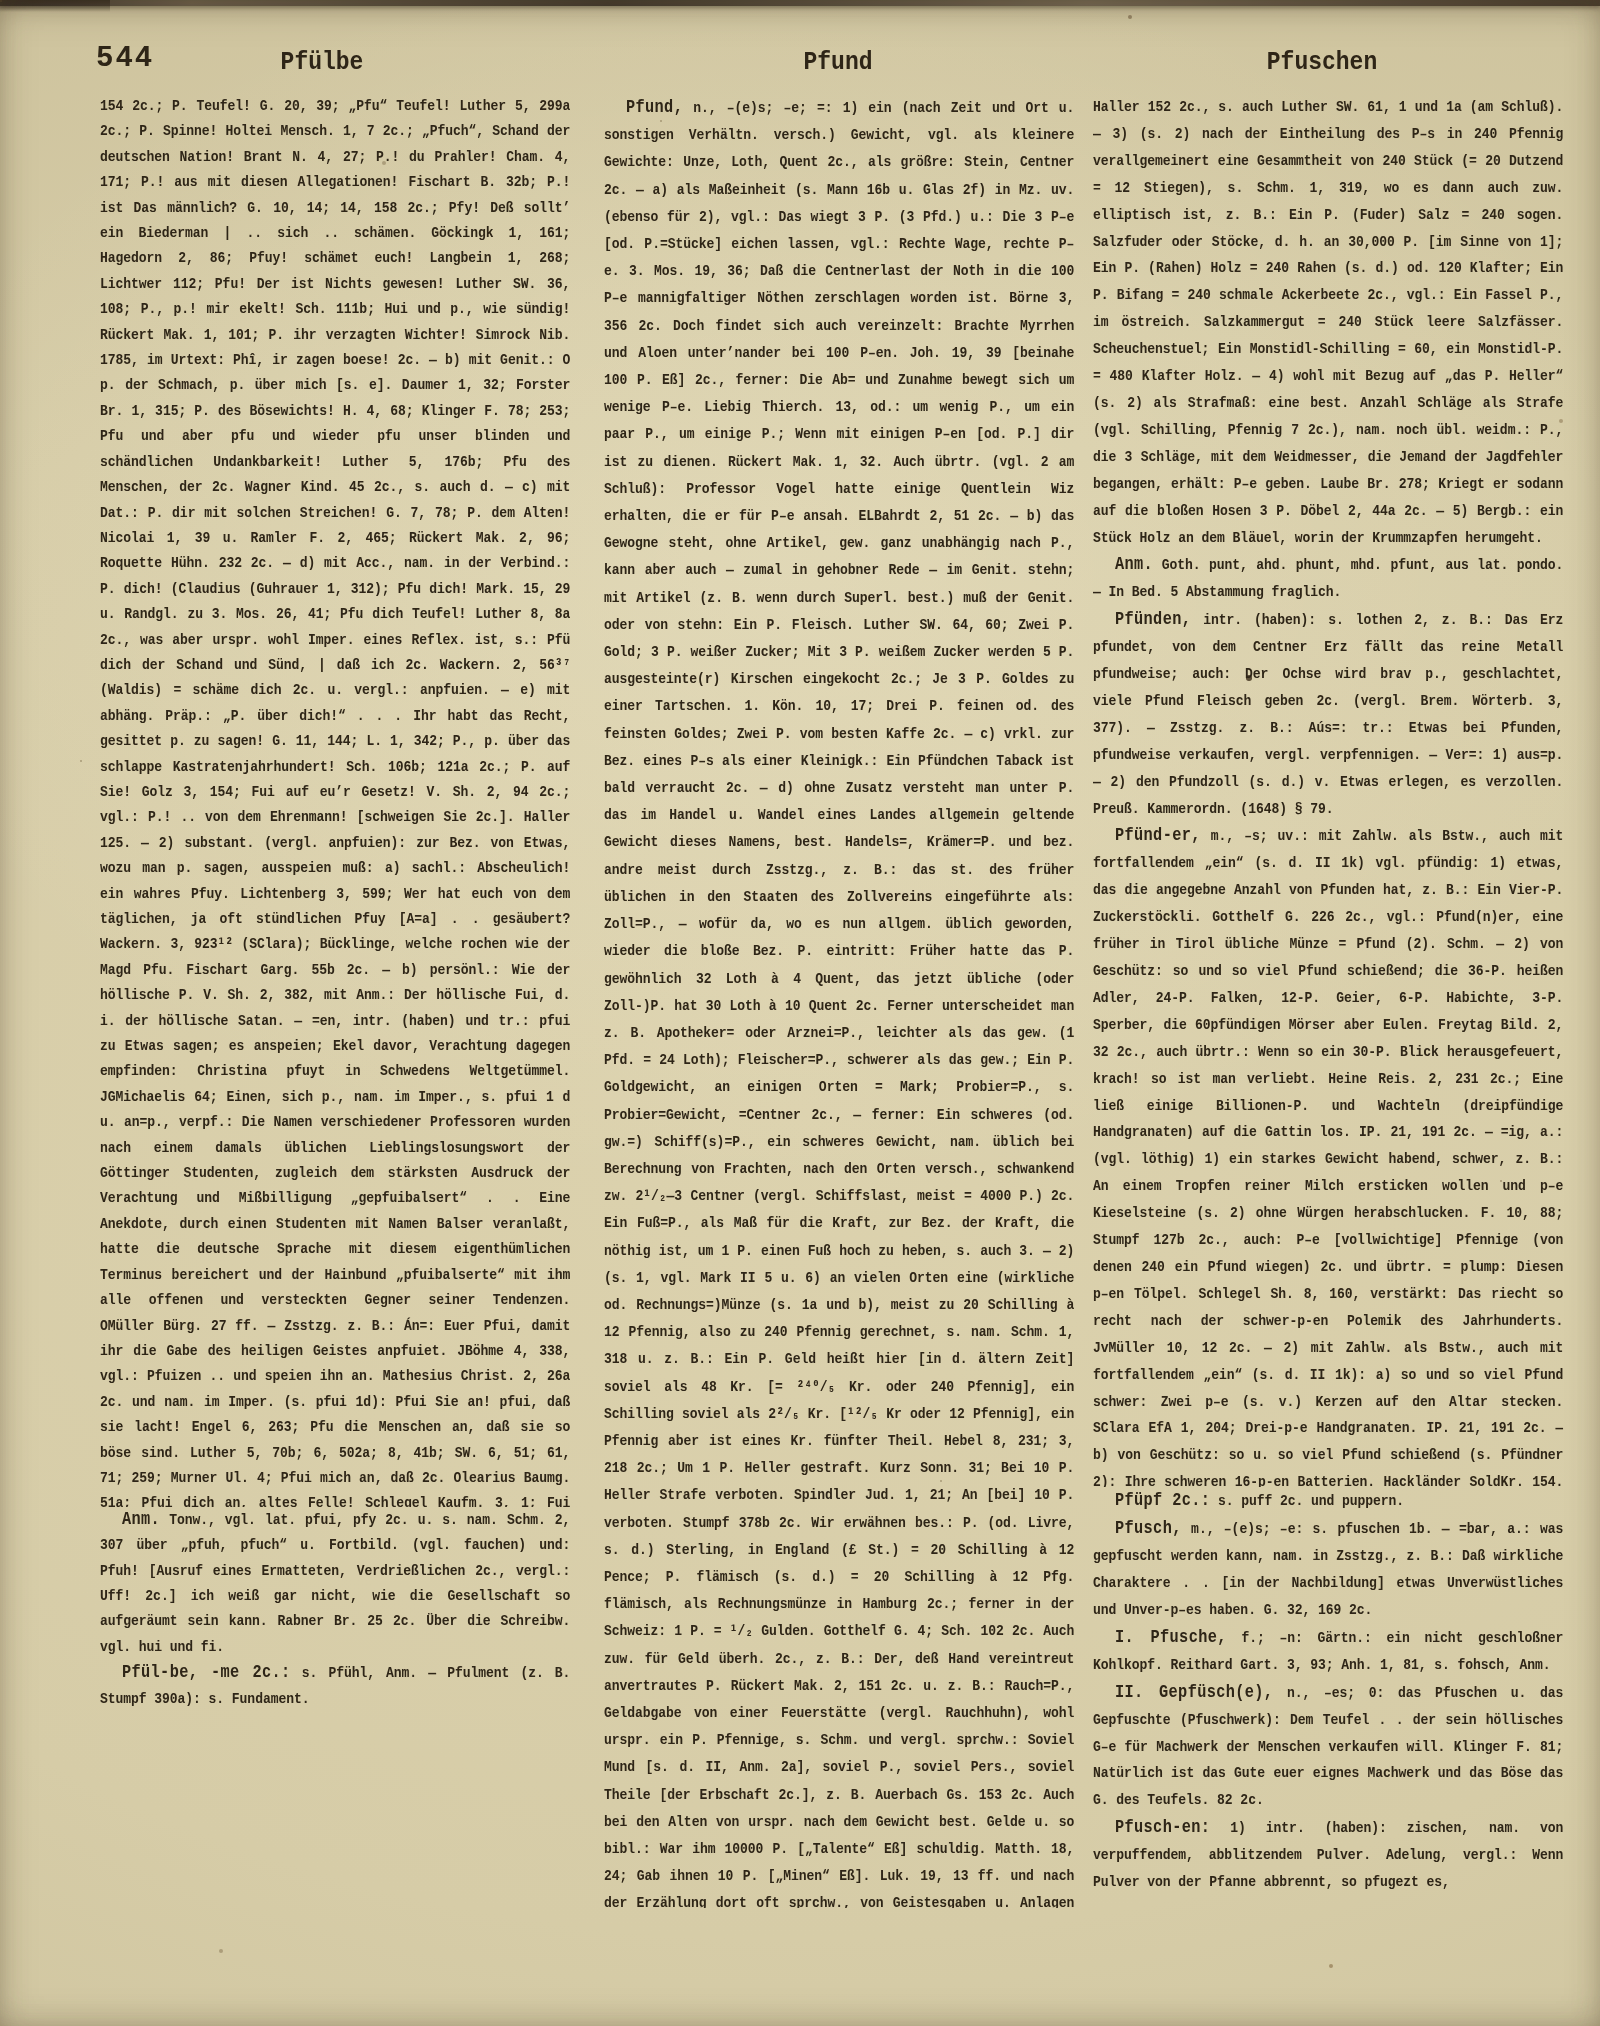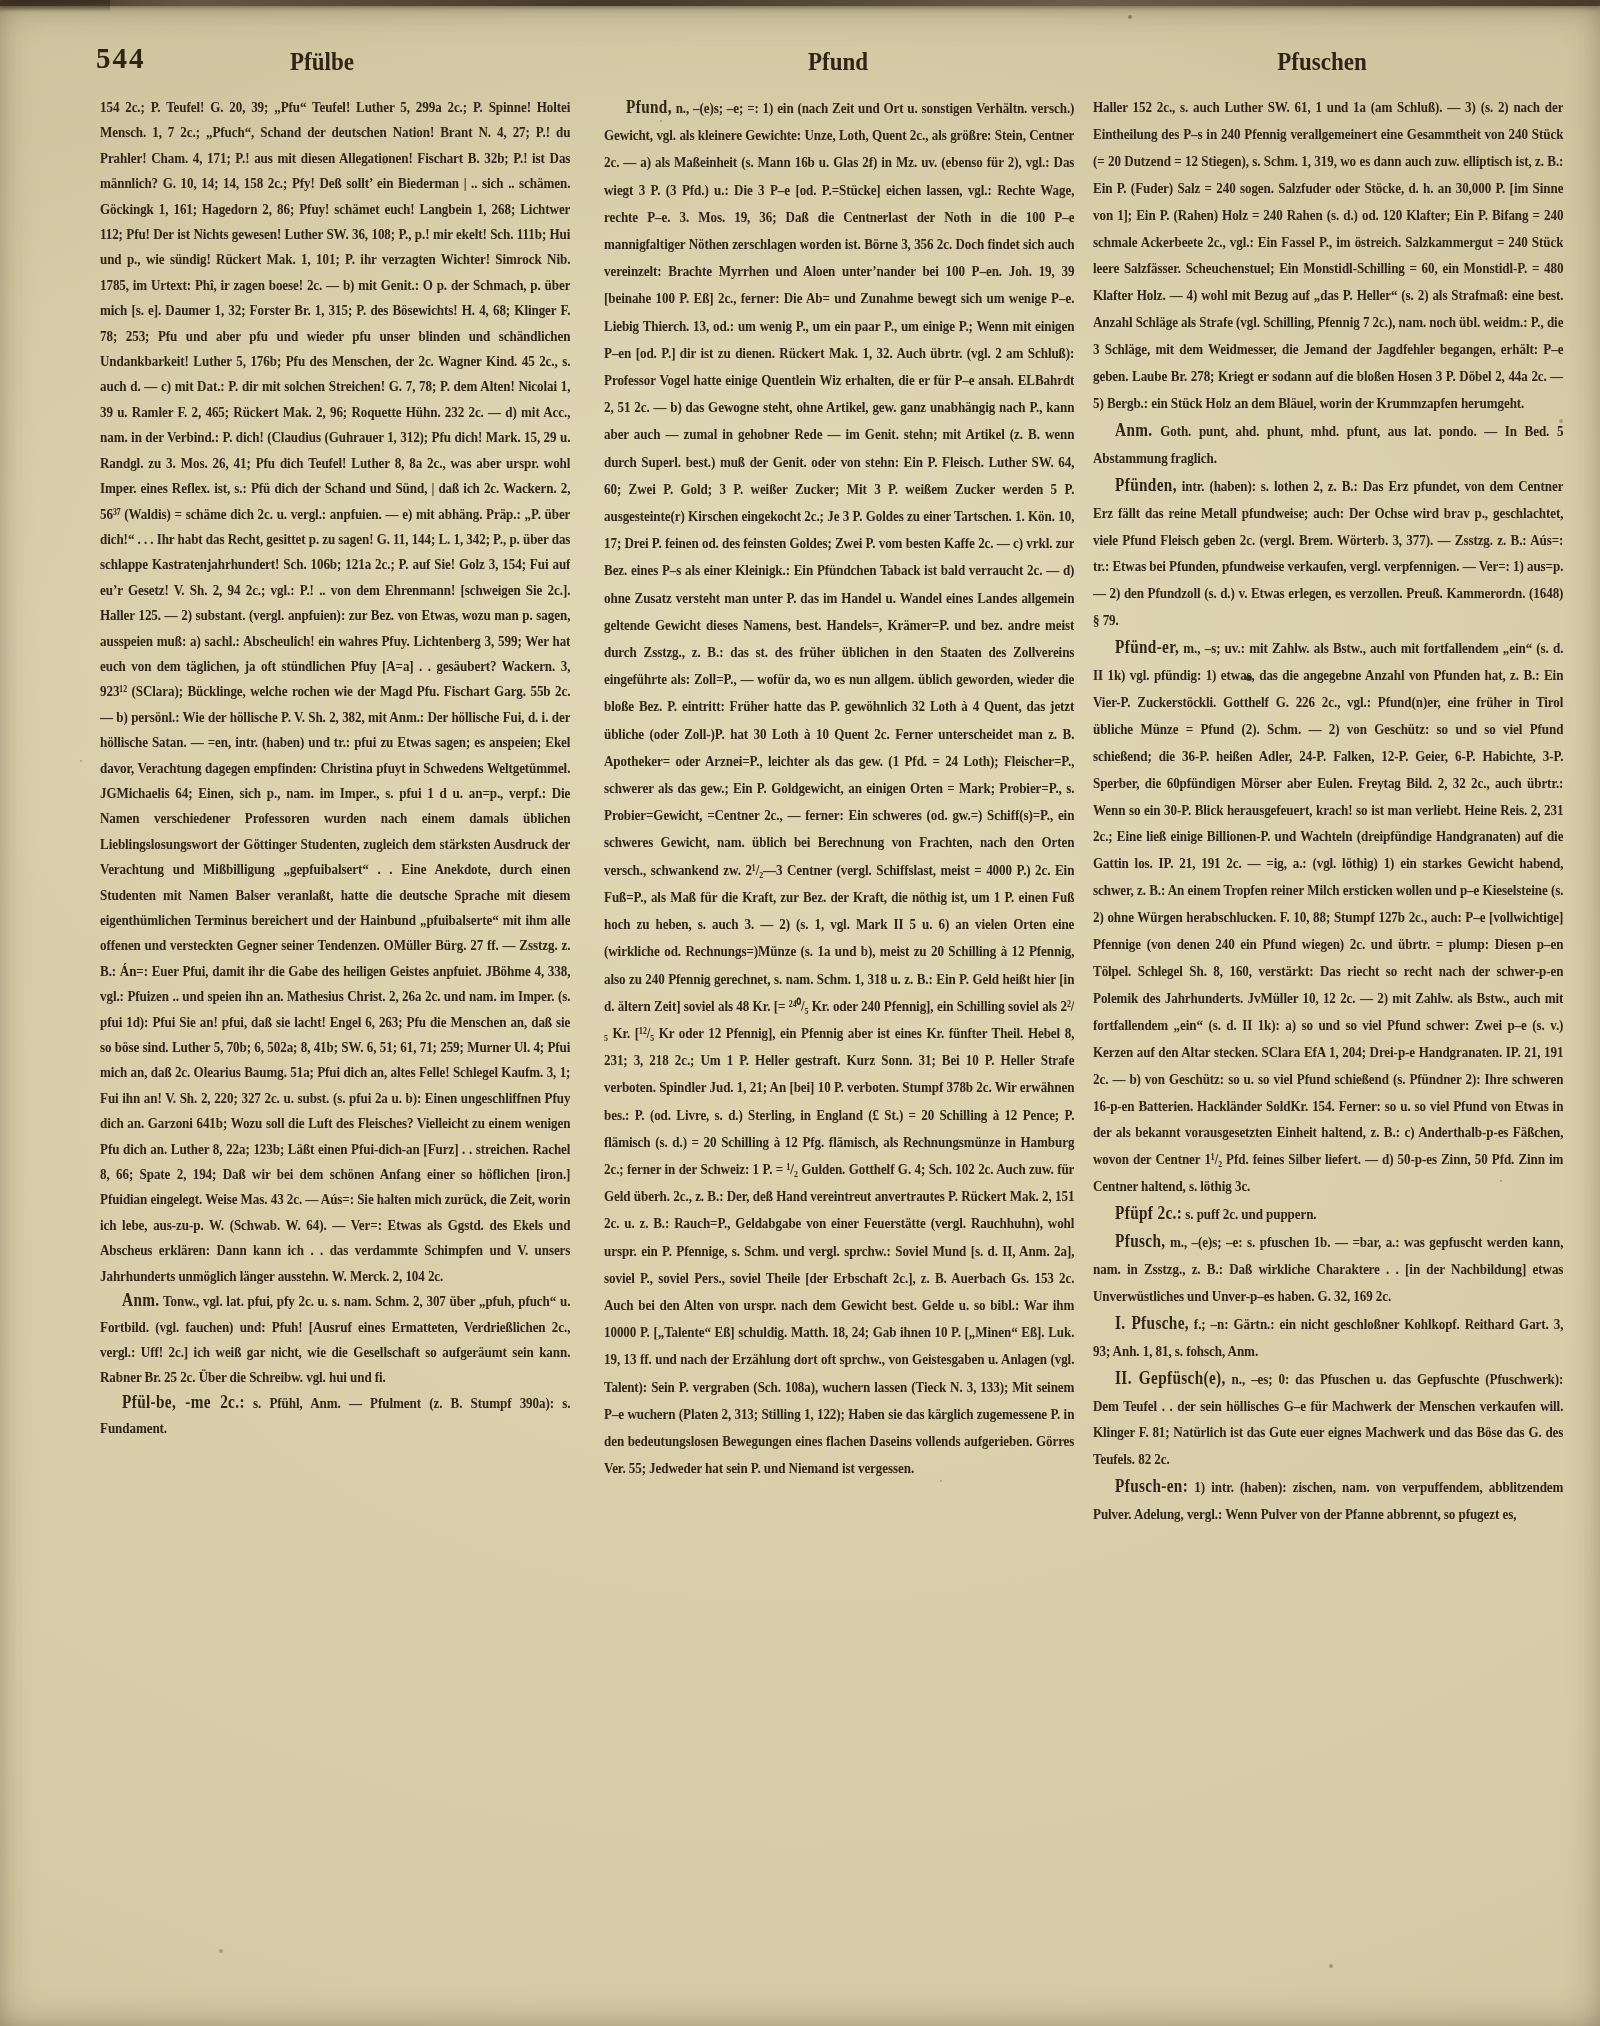--- a/index.html
+++ b/index.html
@@ -1,21 +1,21 @@
 <!DOCTYPE html>
 <html><head>
 <meta charset="utf-8">
 <style>
   html,body{margin:0;padding:0;background:#b8ad8c;}
   .page{
     position:relative;width:1600px;height:2026px;overflow:hidden;
     background:
       radial-gradient(1300px 900px at 48% 28%, rgba(255,250,228,.22), rgba(255,250,228,0) 70%),
       radial-gradient(2200px 1500px at 50% 55%, #dcd2ae 0%, #d6cca7 55%, #c9be98 100%);
-    font-family:Liberation Serif, serif;
+    font-family:Liberation Mono, monospace;
     color:#2e2517;
   }
   .scan-edge-top{position:absolute;top:0;left:0;right:0;height:6px;
     background:linear-gradient(90deg,#3a332a,#6e624d 12%,#41392d 38%,#786c56 68%,#463b2d 100%);
     box-shadow:0 2px 4px rgba(60,50,35,.45);}
   .scan-corner{position:absolute;top:0;left:0;width:110px;height:12px;
     background:linear-gradient(180deg,rgba(46,38,28,.85),rgba(46,38,28,0));}
   .vignette{position:absolute;inset:0;pointer-events:none;
     box-shadow:inset 0 18px 40px -20px rgba(80,66,44,.55), inset 14px 0 50px -30px rgba(80,66,44,.35),
                inset -14px 0 50px -30px rgba(80,66,44,.3), inset 0 -16px 44px -26px rgba(80,66,44,.4);}

